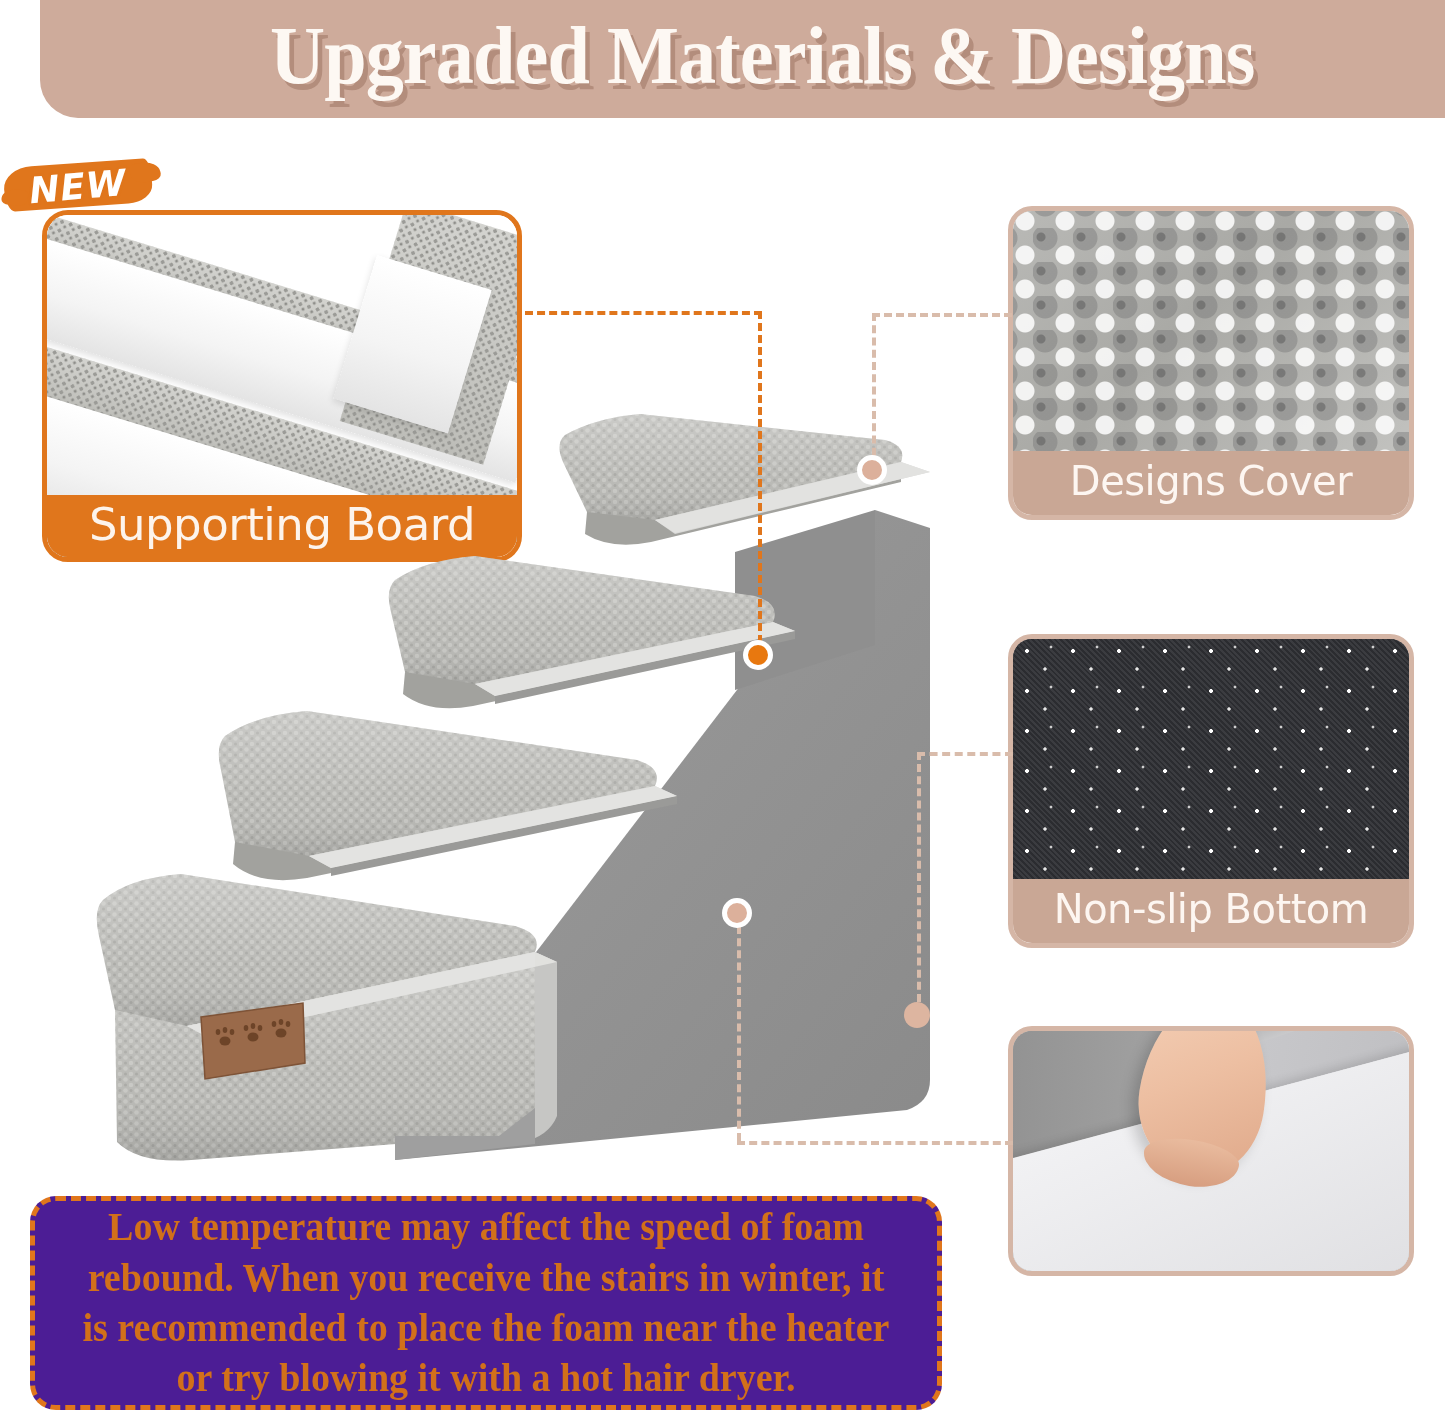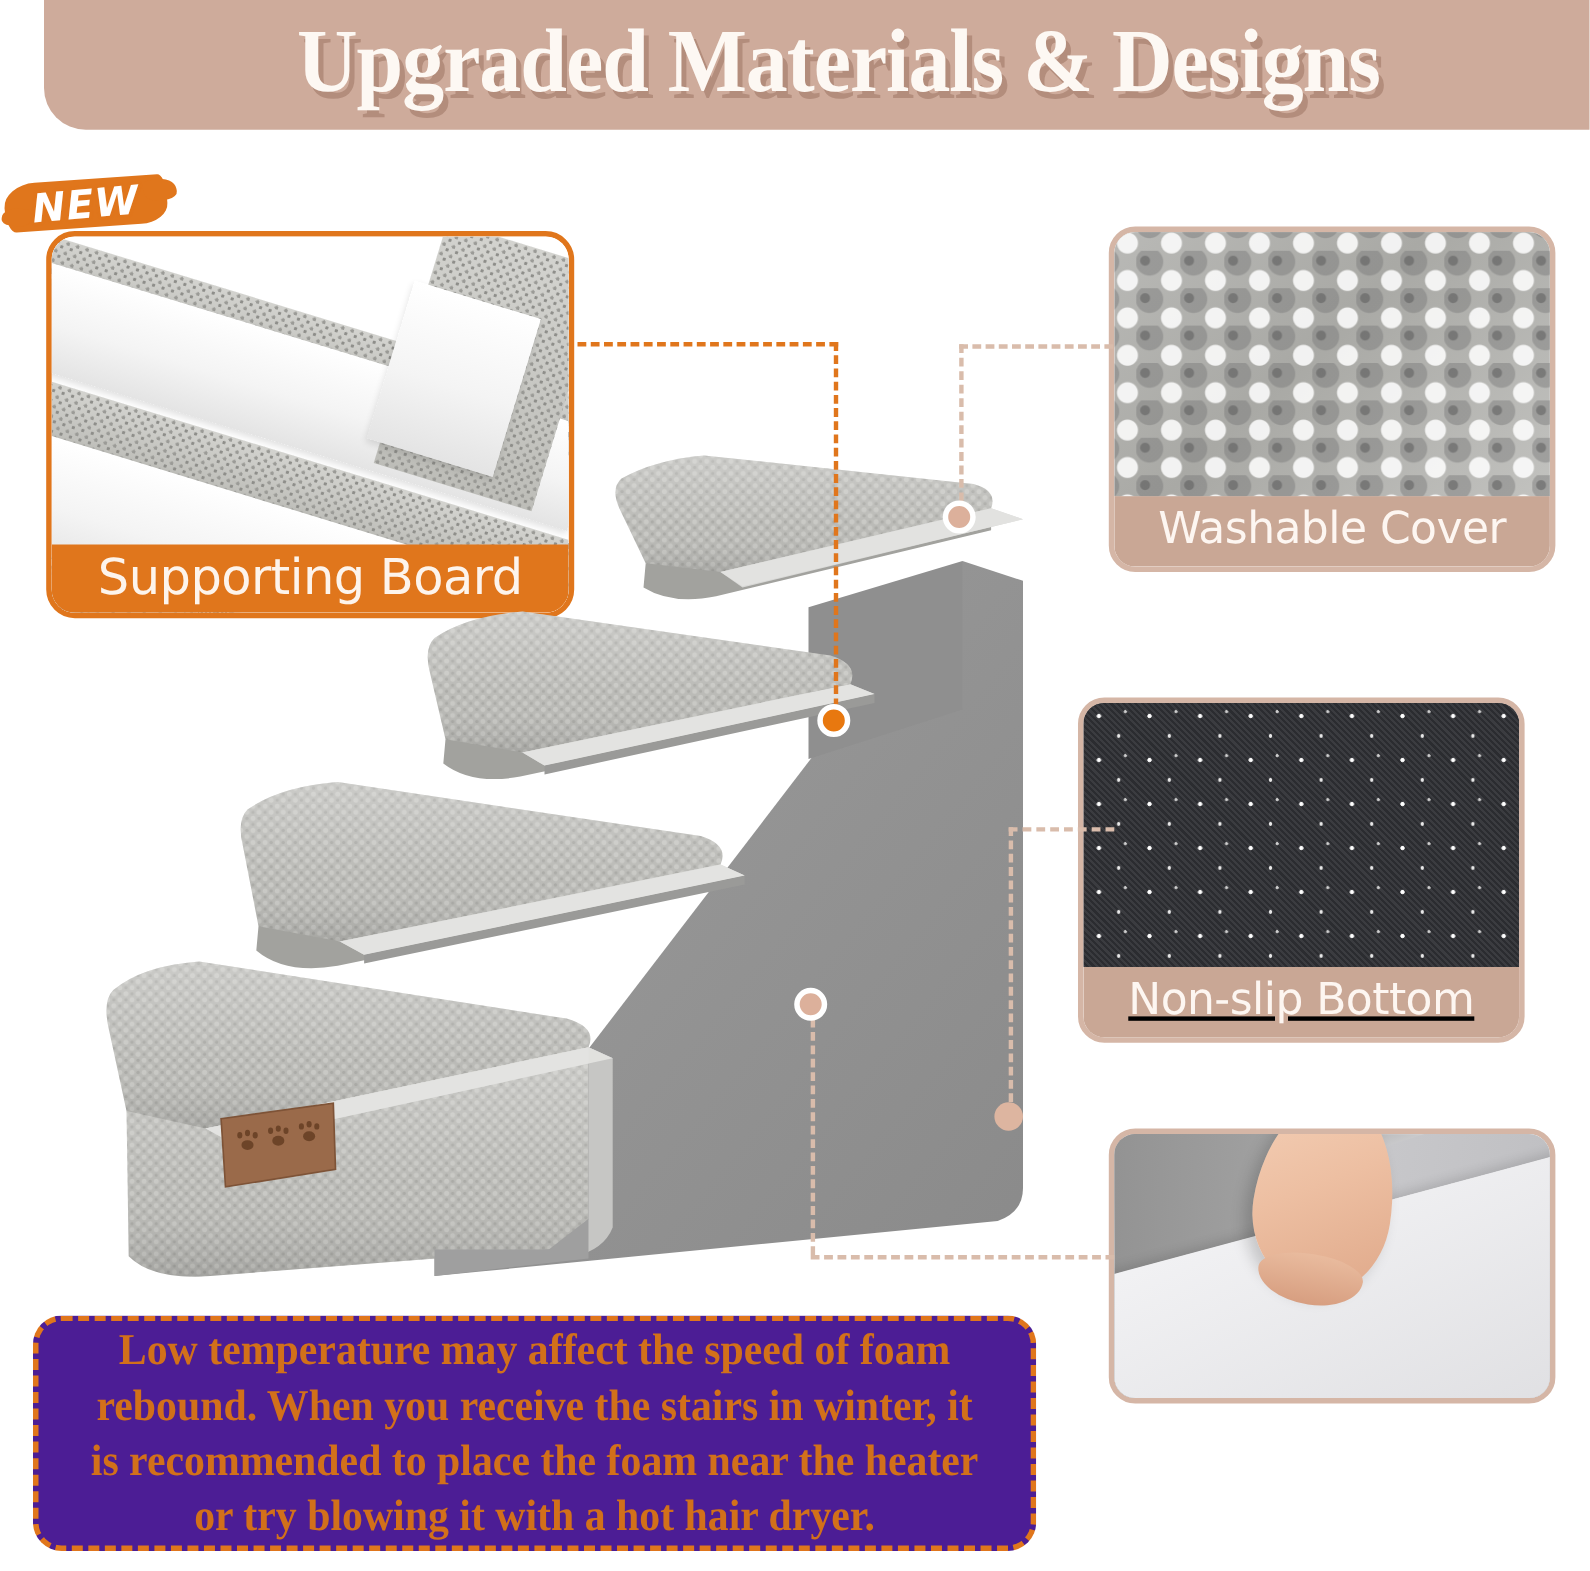--- a/index.html
+++ b/index.html
@@ -186,21 +186,21 @@
     font-family: "DejaVu Sans", sans-serif;
     font-size: 40px;
     color: #fdf6f1;
     letter-spacing: -0.5px;
     line-height: 1;
     padding-bottom: 4px;
     white-space: nowrap;
   }
 
   #card-washable { left: 1008px; top: 206px; }
-  #card-nonslip  { left: 980px; top: 634px; text-decoration: underline; }
+  #card-nonslip  { left: 1008px; top: 634px; }
   #card-foam     { left: 1008px; top: 1026px; }
 
   
   .tex-washable {
     background:
       radial-gradient(circle at 12px 10px, rgba(255,255,255,0.85) 9px, transparent 10px) 0 0 / 40px 34px,
       radial-gradient(circle at 12px 10px, rgba(120,120,120,0.45) 12px, transparent 13px) 20px 17px / 40px 34px,
       radial-gradient(circle at 28px 26px, rgba(60,60,60,0.5) 4px, transparent 5px) 0 0 / 40px 34px,
       linear-gradient(135deg,#b9b9b6,#a9a9a5 45%,#c2c2bf 100%);
   }
@@ -474,21 +474,21 @@
 <div class="conn conn-v-tan" style="left:917px; top:752px; height:262px;"></div>
 <div class="dot dot-plain-tan" style="left:904px; top:1002px;"></div>
 
 <div class="dot dot-ring-tan" style="left:722px; top:898px;"></div>
 <div class="conn conn-v-tan" style="left:737px; top:926px; height:215px;"></div>
 <div class="conn conn-h-tan" style="left:737px; top:1141px; width:276px;"></div>
 
 <div class="fcard" id="card-washable">
   <div class="photo tex-washable"></div>
   <div class="flabel">
-    <span>Washable Cover</span>
+    <span>Designs Cover</span>
   </div>
 </div>
 
 <div class="fcard" id="card-nonslip">
   <div class="photo tex-nonslip"></div>
   <div class="flabel">
     <span>Non-slip Bottom</span>
   </div>
 </div>
 

